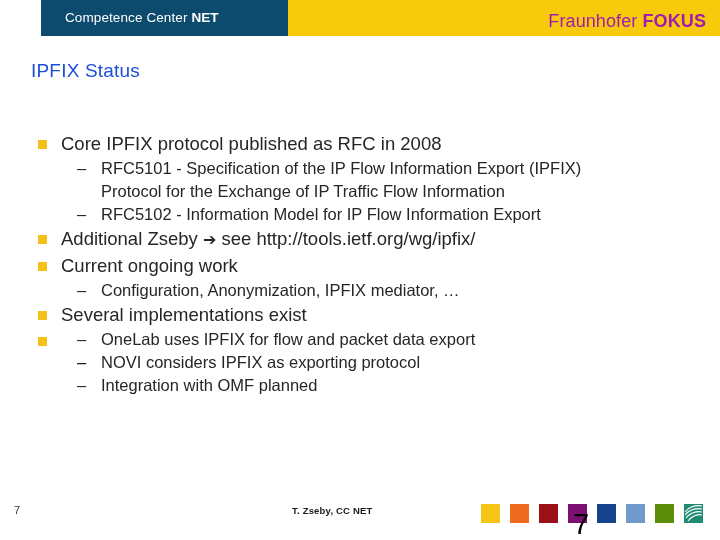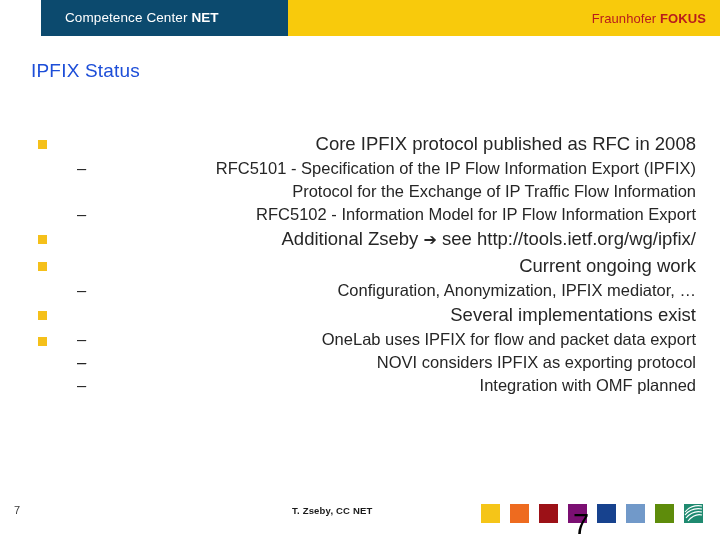--- a/index.html
+++ b/index.html
@@ -48,22 +48,22 @@
     color: #ffffff;
     letter-spacing: 0.1px;
     white-space: nowrap;
   }
   #header-left-title .strong { font-weight: bold; }
 
   #brand {
     position: absolute;
     right: 14px;
     top: 11px;
-    font-size: 13px;
-    color: #b91c1c;
+    font-size: 18px;
+    color: #a21caf;
     white-space: nowrap;
     letter-spacing: 0.1px;
   }
   #brand .brand-light { font-weight: normal; }
   #brand .brand-bold  { font-weight: bold; }
 
   
   #page-title {
     position: absolute;
     left: 31px;
@@ -73,21 +73,20 @@
     letter-spacing: 0.2px;
     white-space: nowrap;
   }
 
   
   #content {
     position: absolute;
     left: 31px;
     top: 131px;
     width: 665px;
-    text-align: right;
   }
   .bullet-row {
     position: relative;
     display: block;
     color: #262626;
   }
   .lvl1 {
     padding-left: 30px;
     font-size: 18.5px;
     line-height: 26px;

